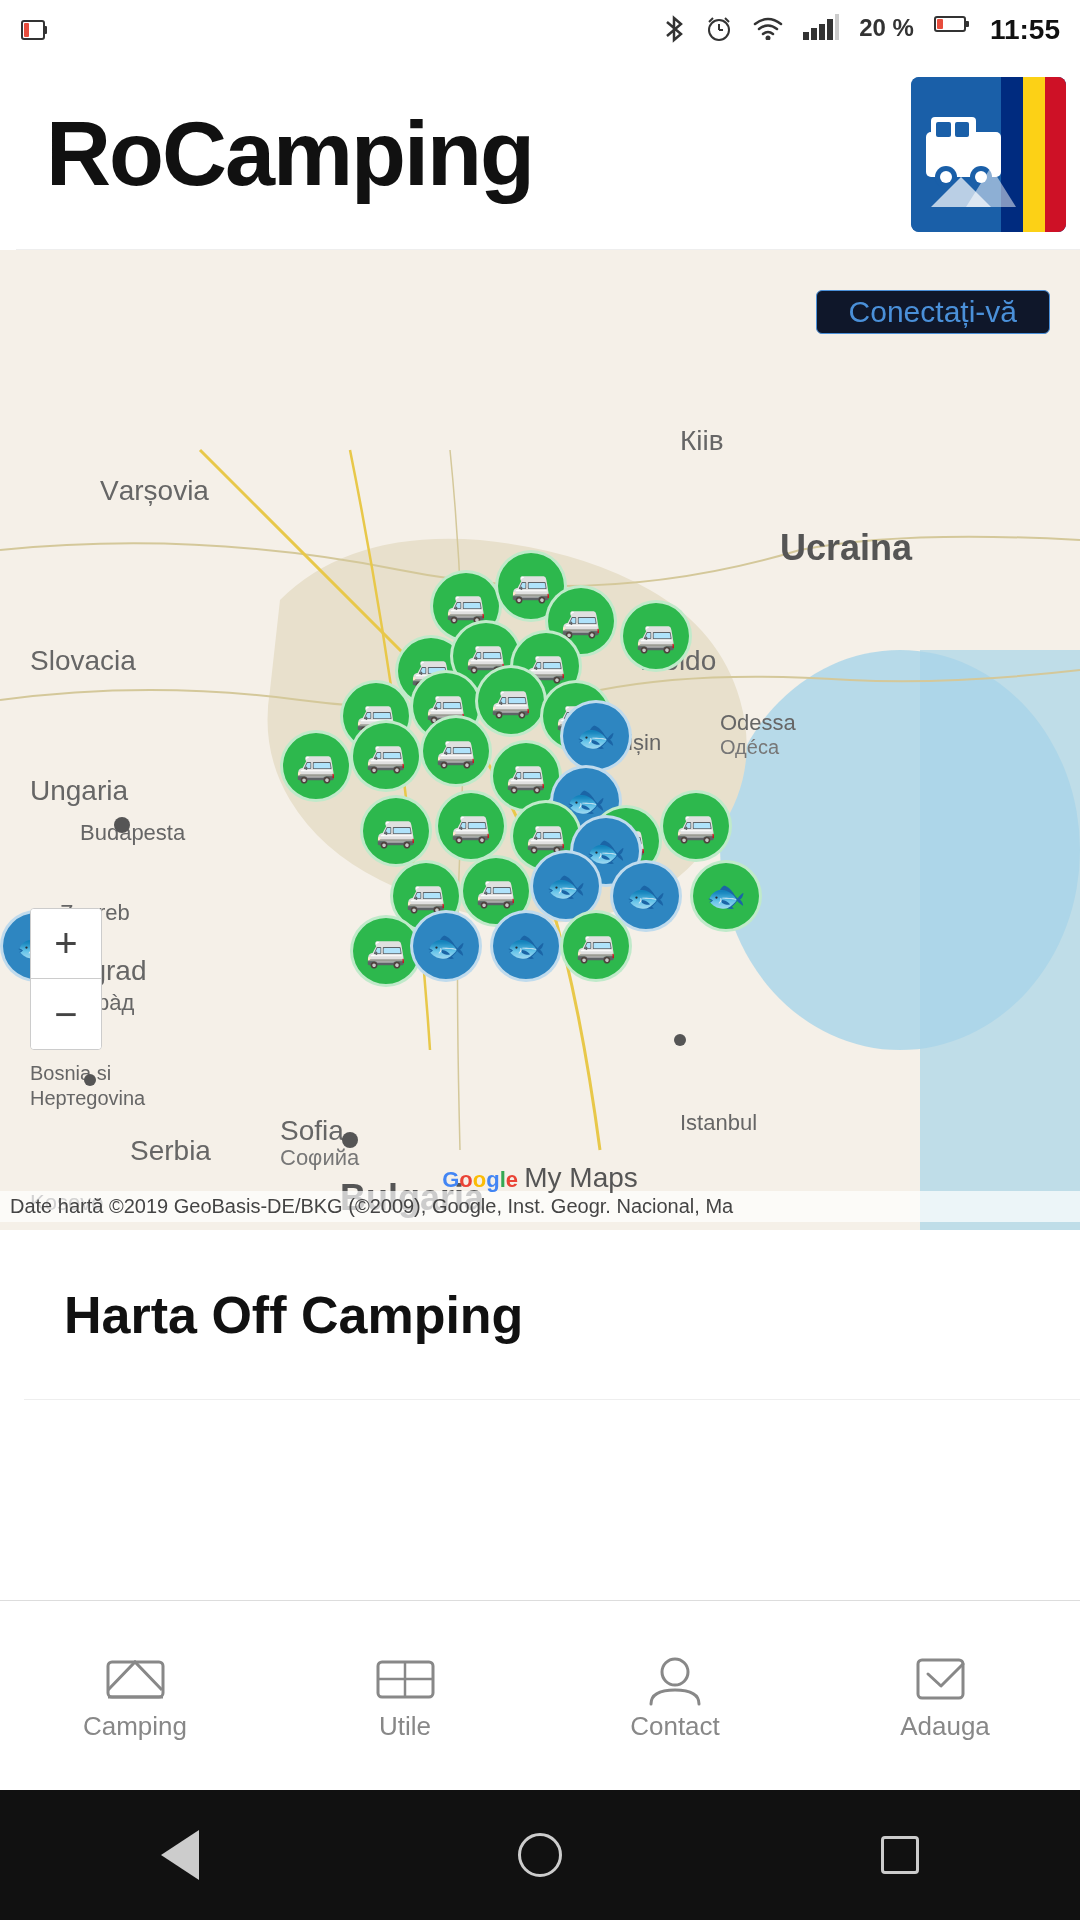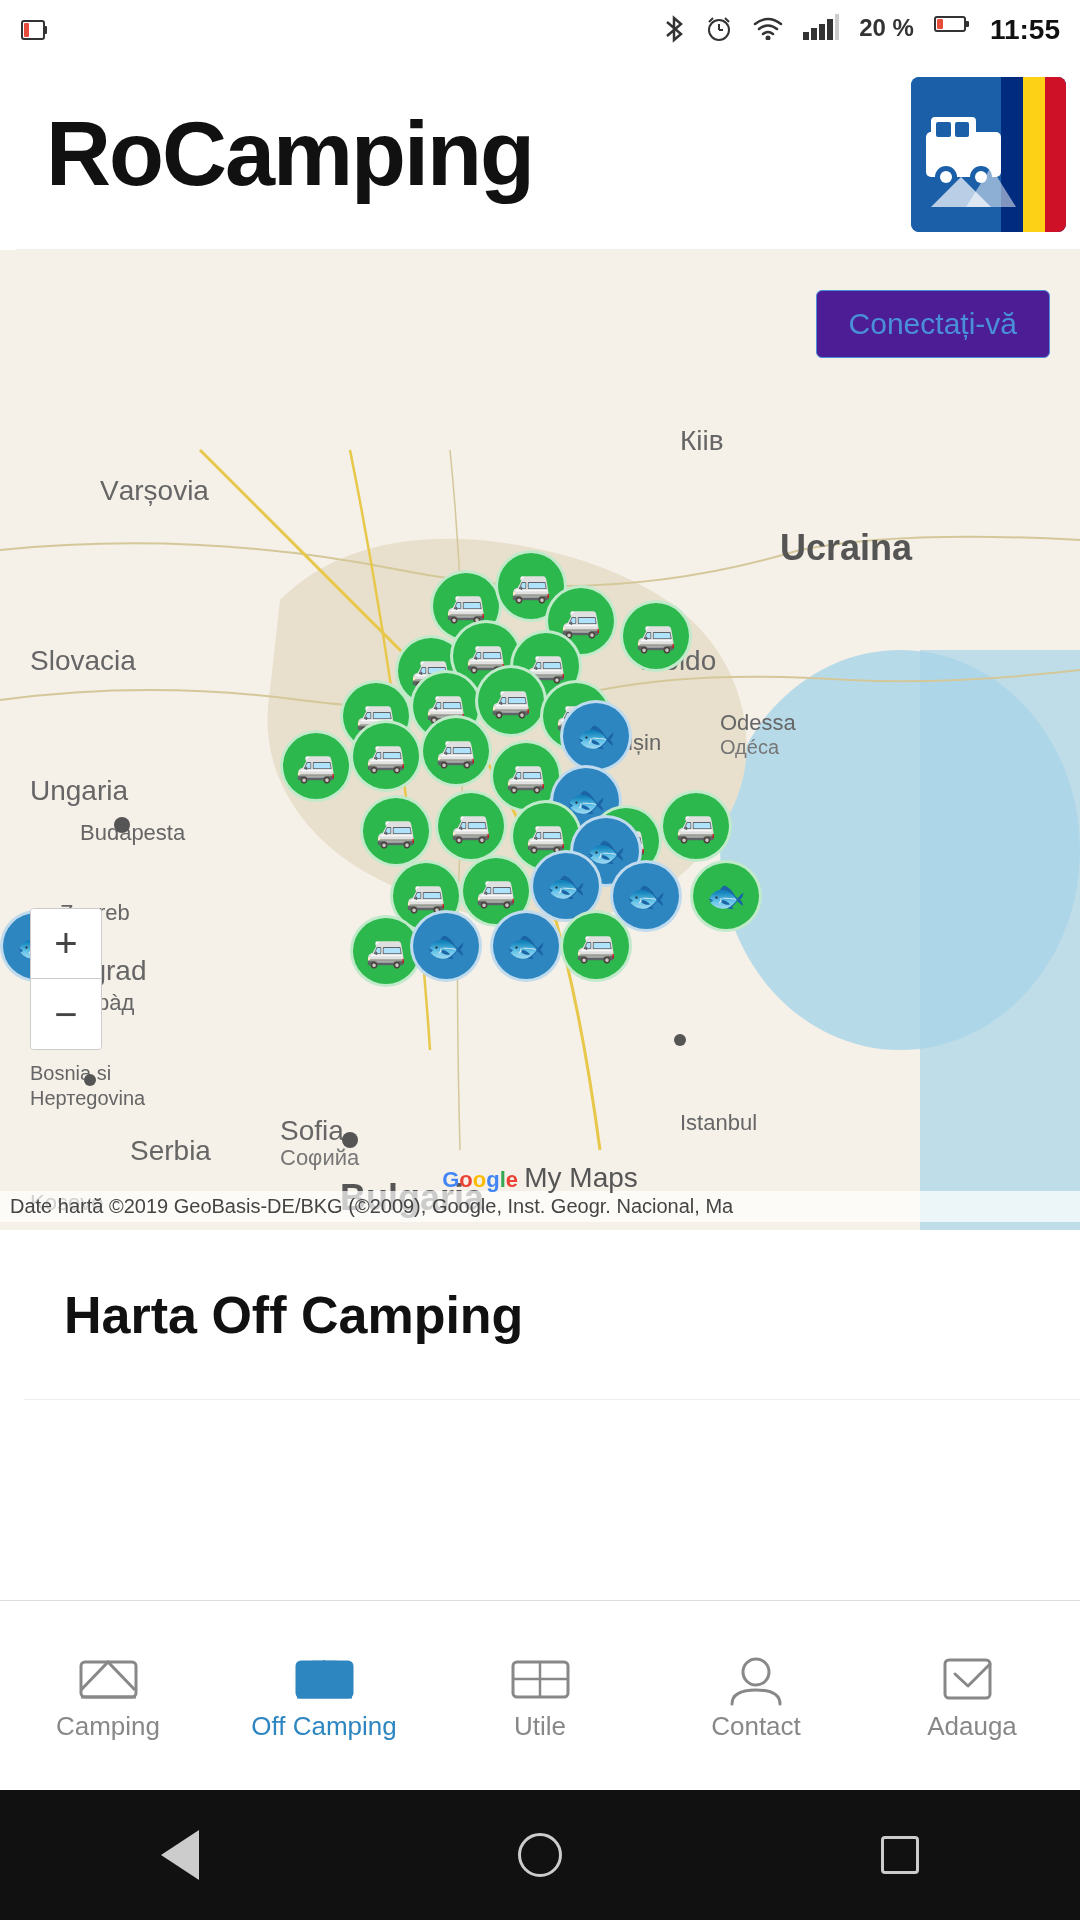--- a/index.html
+++ b/index.html
@@ -84,24 +84,24 @@
     .map-svg {
       width: 100%;
       height: 100%;
     }
 
     
     .connect-btn {
       position: absolute;
       top: 40px;
       right: 30px;
-      background: #4c1d95;
+      background: #0f172a;
       border: 1.5px solid #4a90d9;
       color: #4a90d9;
-      padding: 16px 32px;
+      padding: 4px 32px;
       font-size: 30px;
       border-radius: 6px;
       cursor: pointer;
       z-index: 10;
     }
 
     
     .zoom-controls {
       position: absolute;
       left: 30px;
@@ -524,32 +524,20 @@
     <div class="nav-icon">
       <svg width="65" height="55" viewBox="0 0 65 55">
         <rect x="5" y="10" width="55" height="35" rx="4" fill="none" stroke="#888" stroke-width="3"></rect>
         <path d="M5 38 L32 10 L59 38" fill="none" stroke="#888" stroke-width="3"></path>
         <line x1="5" y1="45" x2="60" y2="45" stroke="#888" stroke-width="3"></line>
       </svg>
     </div>
     <span class="nav-label">Camping</span>
   </div>
 
-  <div class="nav-item active">
-    <div class="nav-icon">
-      <svg width="65" height="55" viewBox="0 0 65 55">
-        <rect x="5" y="10" width="55" height="35" rx="4" fill="none" stroke="#2e86c1" stroke-width="3"></rect>
-        <path d="M5 38 L32 10 L59 38" fill="#2e86c1" opacity="0.3"></path>
-        <path d="M5 38 L32 10 L59 38" fill="none" stroke="#2e86c1" stroke-width="3"></path>
-        <line x1="5" y1="45" x2="60" y2="45" stroke="#2e86c1" stroke-width="3"></line>
-        <line x1="20" y1="10" x2="45" y2="10" stroke="#2e86c1" stroke-width="2.5"></line>
-      </svg>
-    </div>
-    <span class="nav-label">Off Camping</span>
-  </div>
 
   <div class="nav-item">
     <div class="nav-icon">
       <svg width="65" height="55" viewBox="0 0 65 55">
         <rect x="5" y="10" width="55" height="35" rx="4" fill="none" stroke="#888" stroke-width="3"></rect>
         <line x1="5" y1="27" x2="60" y2="27" stroke="#888" stroke-width="2.5"></line>
         <line x1="32" y1="10" x2="32" y2="45" stroke="#888" stroke-width="2.5"></line>
       </svg>
     </div>
     <span class="nav-label">Utile</span>

